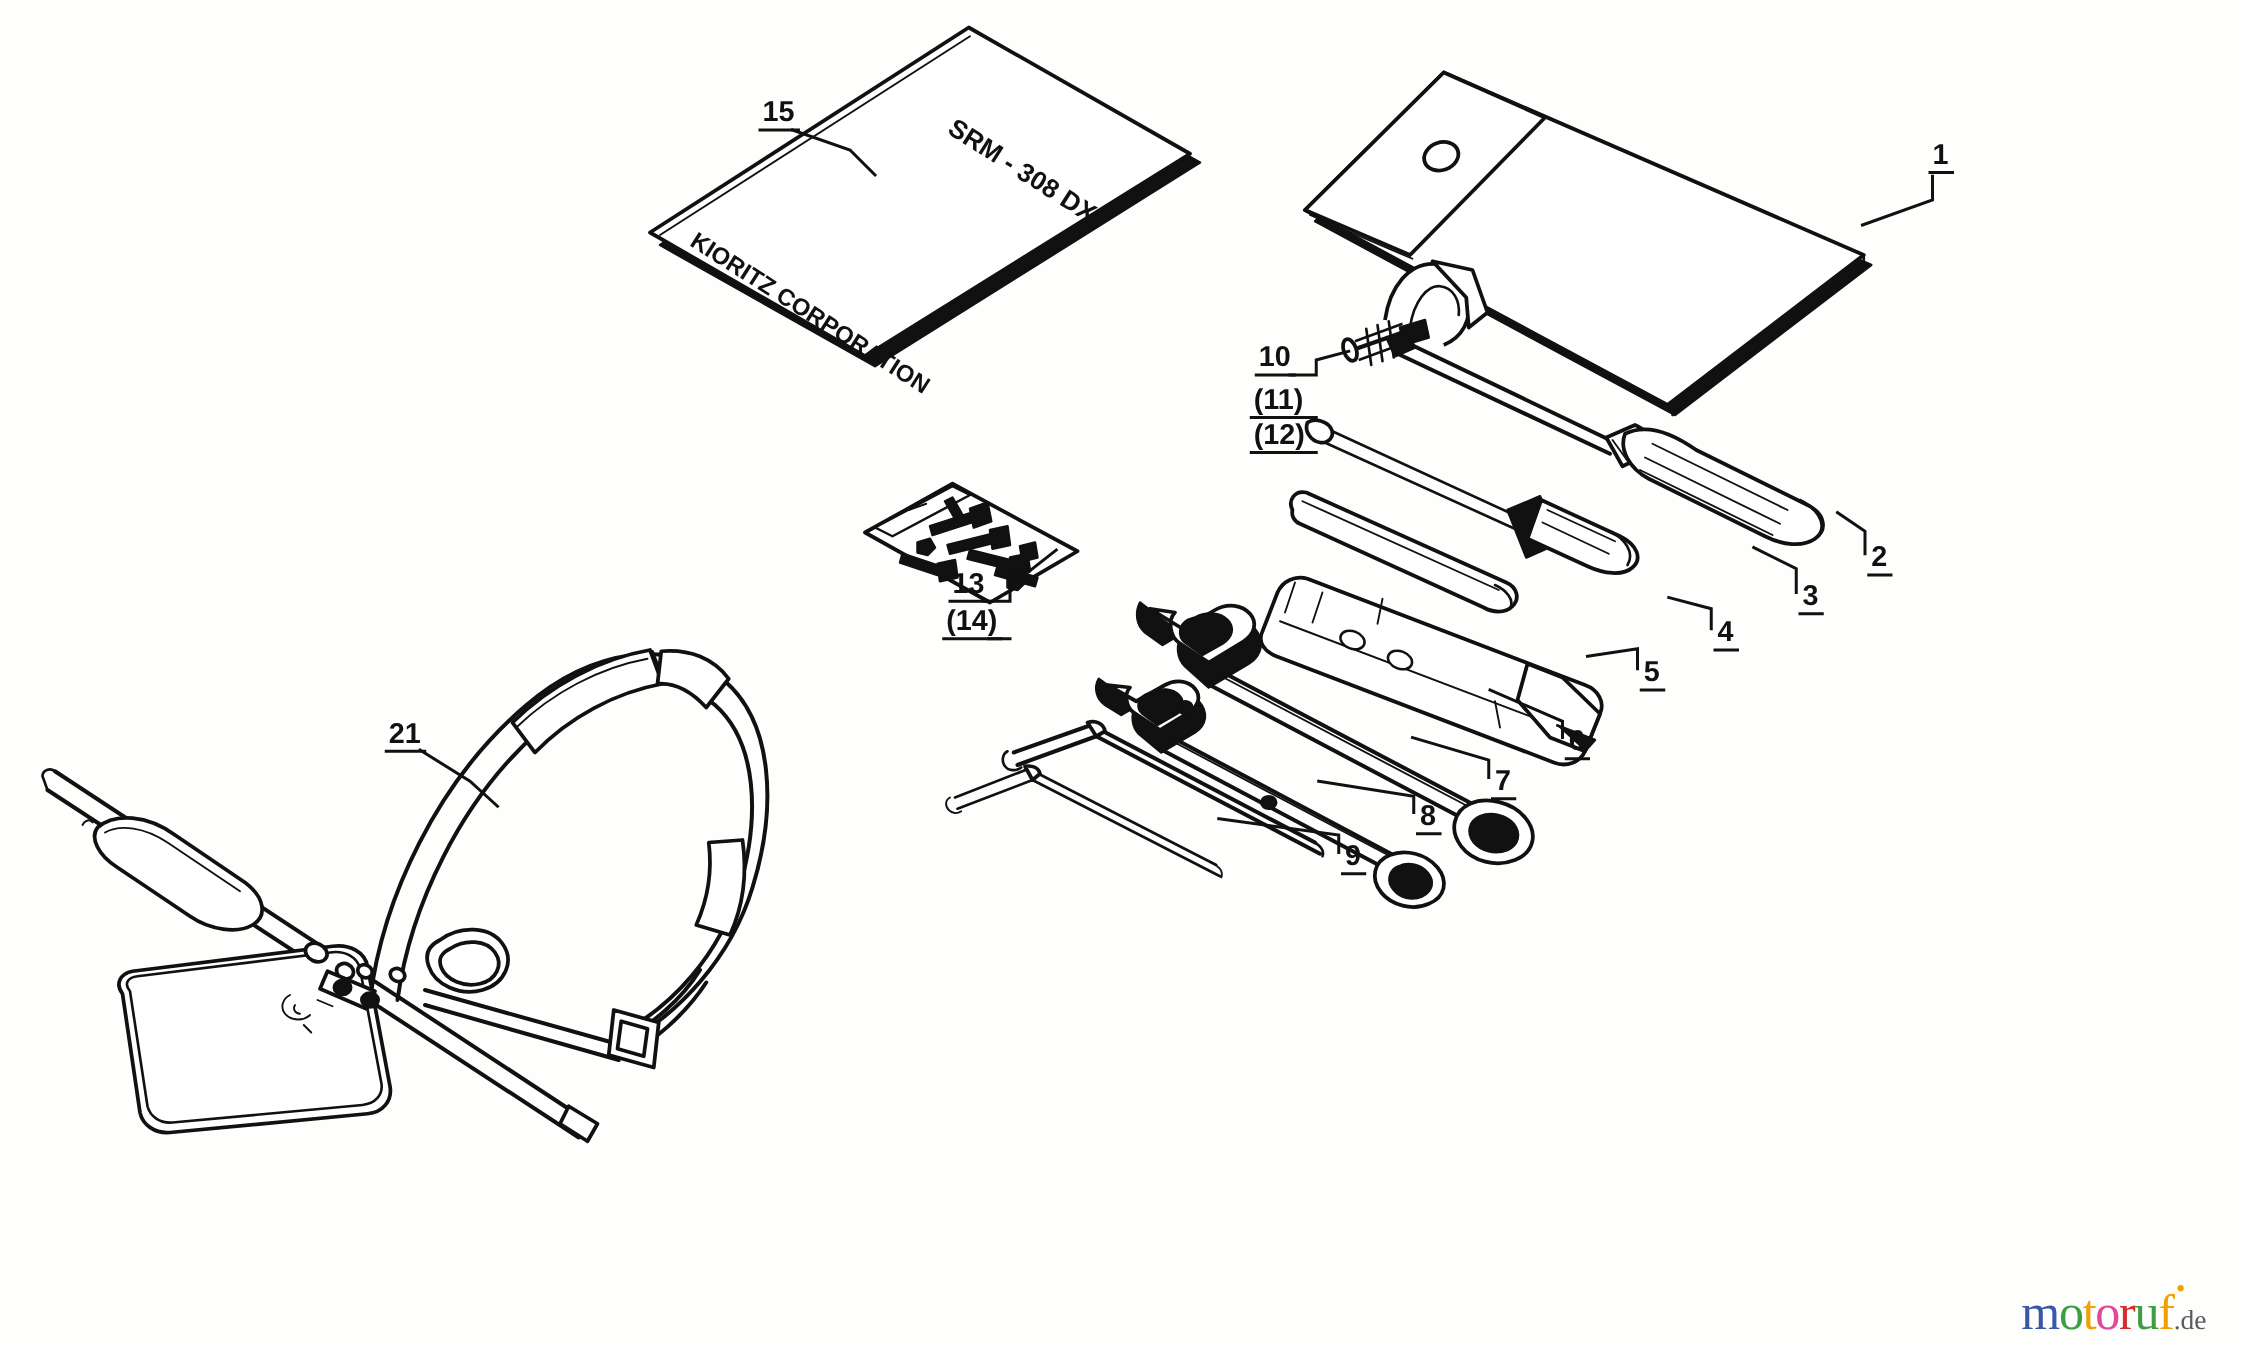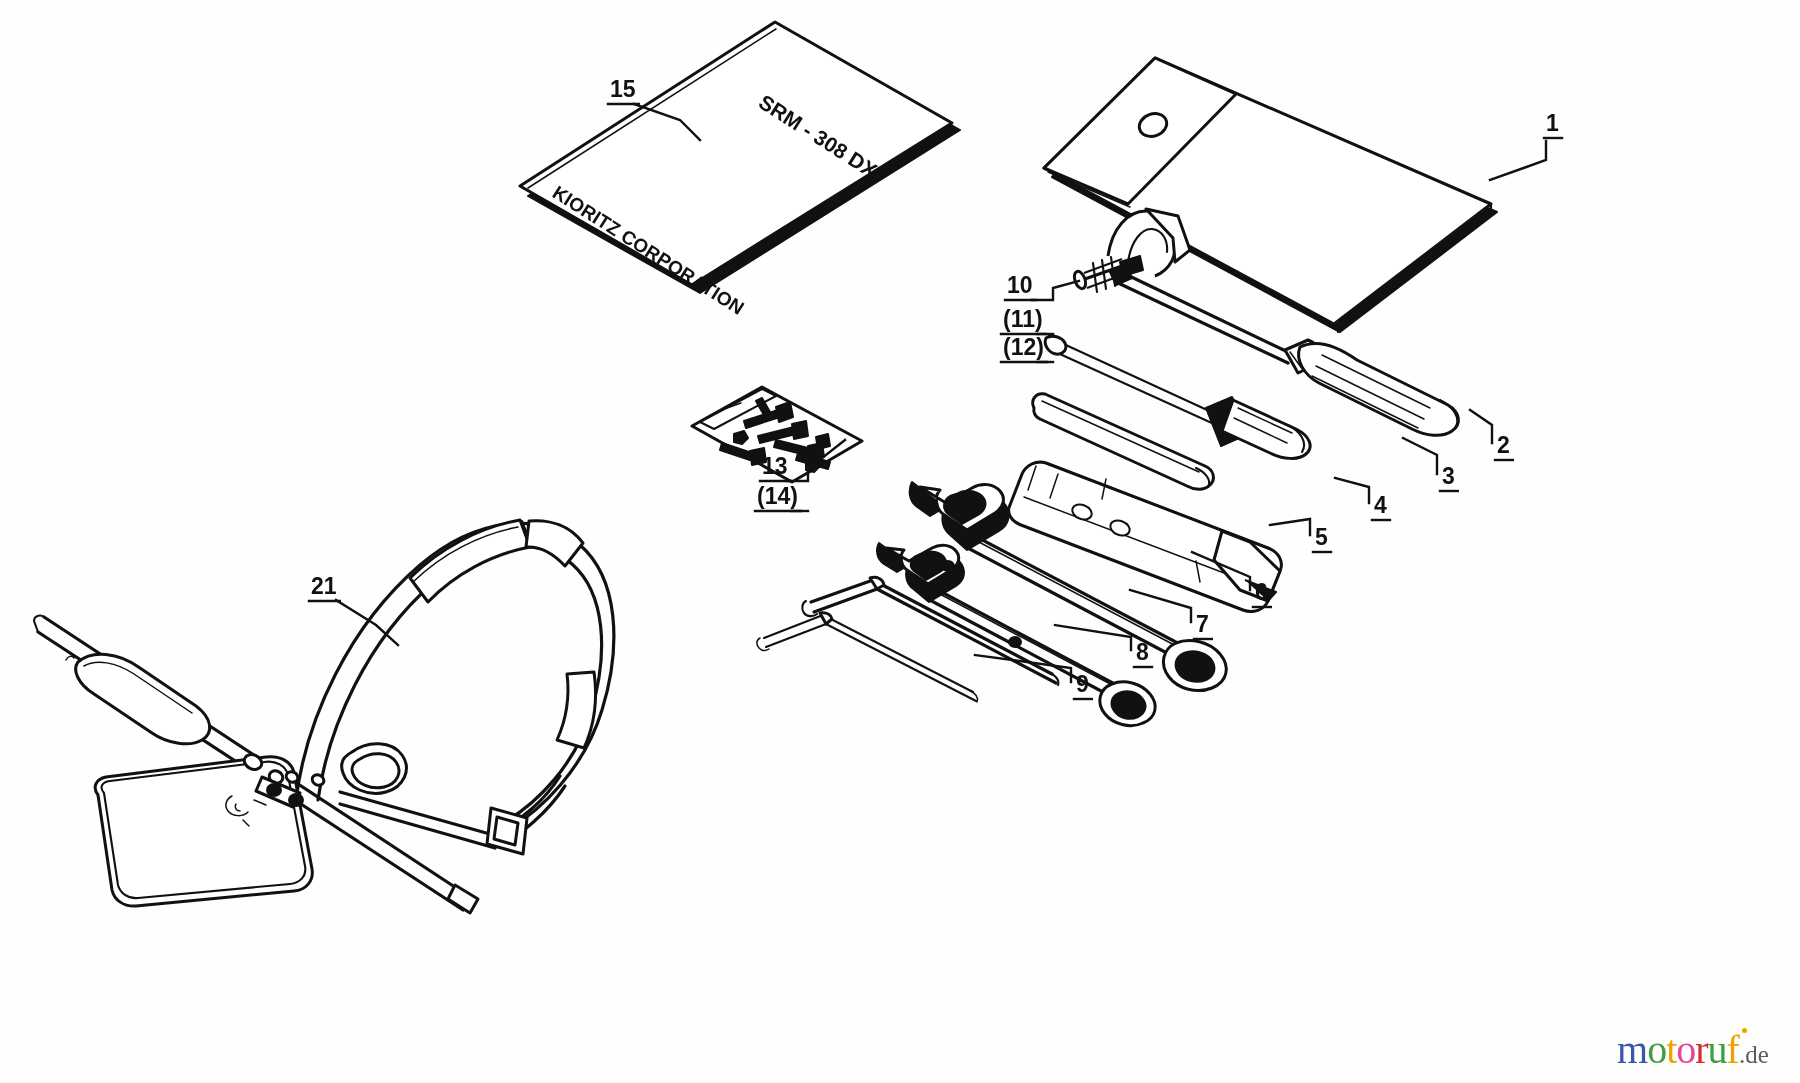--- a/index.html
+++ b/index.html
@@ -30,21 +30,21 @@
     left: 1617px;
     top: 1026px;
     font-family: "Liberation Serif", serif;
     font-size: 40px;
     letter-spacing: -1px;
     white-space: nowrap;
     user-select: none;
   }
   .wm span { display: inline-block; text-align: center; }
   .wm .de {
-    font-size: 25px;
+    font-size: 22px;
     color: #5c5c5c;
     vertical-align: baseline;
     letter-spacing: 0;
   }
   .wm .dot {
     position: absolute;
     left: 125px;
     top: 2px;
     width: 5px;
     height: 5px;

